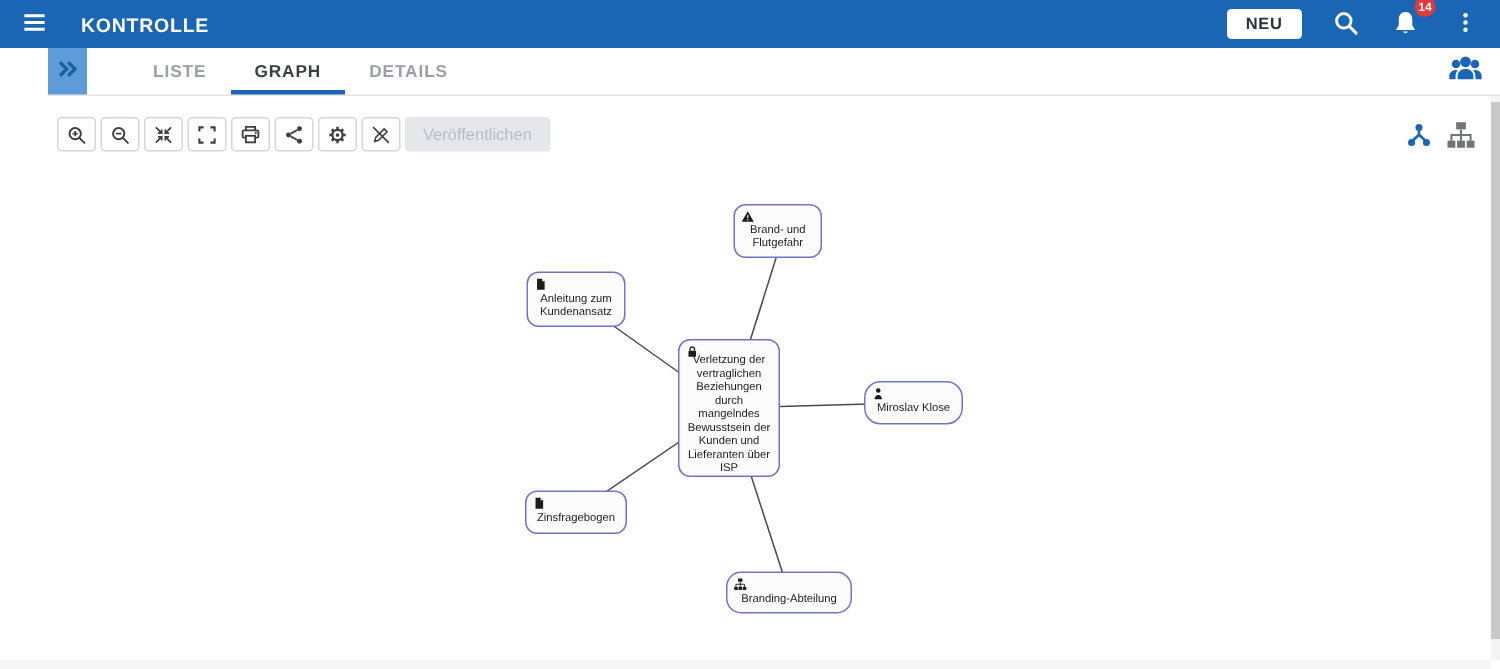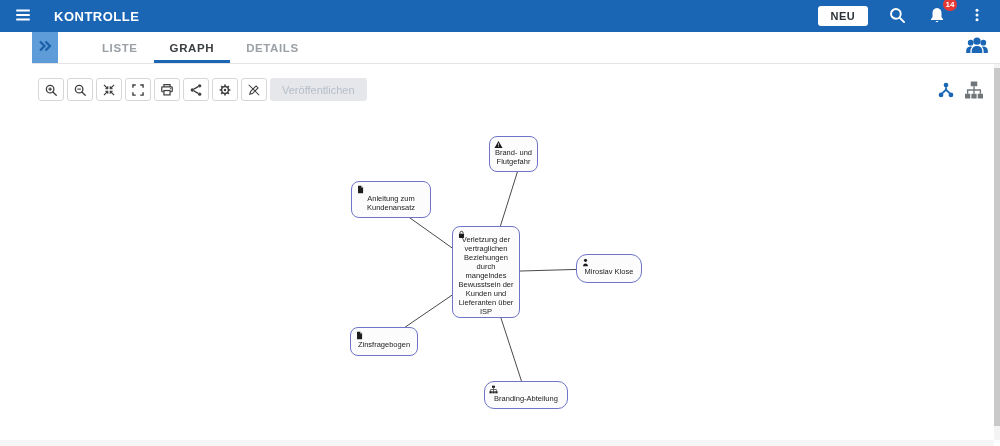--- a/index.html
+++ b/index.html
@@ -211,29 +211,29 @@
             </svg></span>
         </button>
     </div>
   <div class="gnode" style="left: 452px; top: 162px; width: 68px; height: 92px; border-color: rgb(111, 116, 201); background: rgb(252, 252, 253);">
         <span class="nicon"><svg width="9" height="9" viewBox="0 0 16 16">
             <rect x="3.5" y="6.8" width="9" height="7.2" rx="1" fill="currentColor"></rect>
             <path d="M5.3 6.8V5a2.7 2.7 0 0 1 5.4 0v1.8" fill="none" stroke="currentColor" stroke-width="1.5"></path>
           </svg></span>
         <span class="nlabel">Verletzung der vertraglichen Beziehungen durch mangelndes Bewusstsein der Kunden und Lieferanten über ISP</span>
       </div>
-      <div class="gnode" style="left: 489px; top: 72px; width: 49px; height: 36px; border-color: rgb(111, 116, 201); background: rgb(252, 252, 253);">
+      <div class="gnode" style="left: 489px; top: 72px; width: 59px; height: 36px; border-color: rgb(111, 116, 201); background: rgb(252, 252, 253);">
         <span class="nicon"><svg width="9" height="9" viewBox="0 0 16 16">
             <path d="M8 1.6L15.2 14H.8z" fill="currentColor"></path>
             <path d="M7.35 5.8h1.3v4.1h-1.3z" fill="#fff"></path>
             <path d="M7.35 11h1.3v1.3h-1.3z" fill="#fff"></path>
           </svg></span>
         <span class="nlabel">Brand- und Flutgefahr</span>
       </div>
-      <div class="gnode" style="left: 351px; top: 117px; width: 80px; height: 37px; border-color: rgb(111, 116, 201); background: rgb(252, 252, 253);">
+      <div class="gnode" style="left: 351px; top: 117px; width: 66px; height: 37px; border-color: rgb(111, 116, 201); background: rgb(252, 252, 253);">
         <span class="nicon"><svg width="9" height="9" viewBox="0 0 16 16">
             <path d="M3.6 1.4h6l3 3v10.2H3.6z" fill="currentColor"></path>
             <path d="M9.6 1.4v3h3z" fill="#fff"></path>
           </svg></span>
         <span class="nlabel">Anleitung zum Kundenansatz</span>
       </div>
       <div class="gnode" style="left: 576px; top: 190px; width: 66px; height: 29px; border-color: rgb(111, 116, 201); background: rgb(252, 252, 253); border-radius: 11px;">
         <span class="nicon"><svg width="9" height="9" viewBox="0 0 16 16">
             <circle cx="8" cy="4.2" r="2.7" fill="currentColor"></circle>
             <path d="M3.6 14.6c0-3.1 1.9-5 4.4-5s4.4 1.9 4.4 5z" fill="currentColor"></path>

